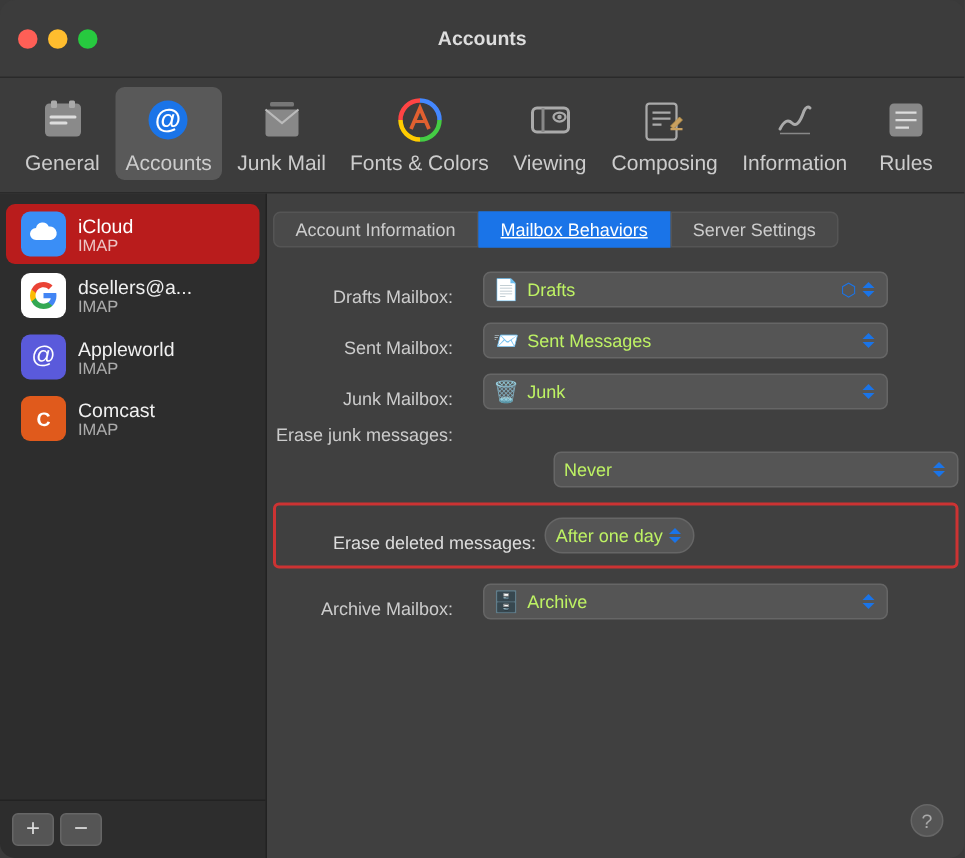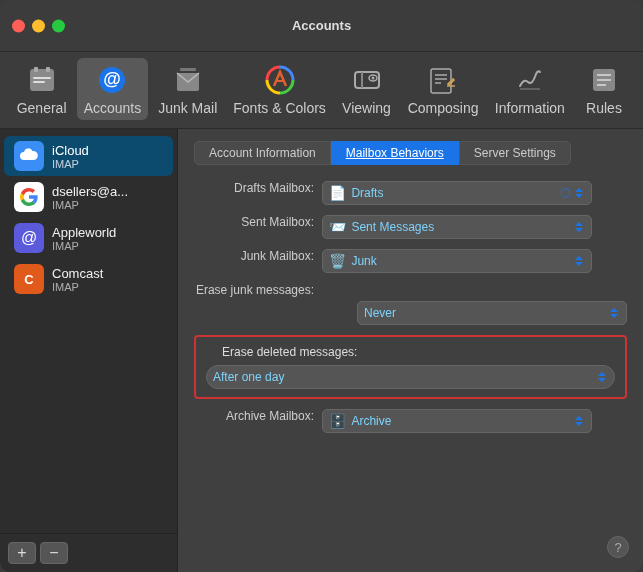--- a/index.html
+++ b/index.html
@@ -110,21 +110,21 @@
     }
     .account-item {
       display: flex;
       align-items: center;
       padding: 5px 10px;
       cursor: pointer;
       border-radius: 6px;
       margin: 1px 4px;
     }
     .account-item.selected {
-      background: #0c4a6e;
+      background: #b91c1c;
     }
     .account-icon {
       width: 30px;
       height: 30px;
       border-radius: 6px;
       display: flex;
       align-items: center;
       justify-content: center;
       font-size: 16px;
       margin-right: 8px;
@@ -167,21 +167,21 @@
       font-size: 16px;
       line-height: 1;
     }
 
     
     .content {
       flex: 1;
       background: #404040;
       display: flex;
       flex-direction: column;
-      padding: 12px 16px;
+      padding: 12px 4px;
     }
 
     
     .tabs {
       display: flex;
       gap: 0;
       margin-bottom: 16px;
     }
     .tab {
       padding: 4px 14px;
@@ -206,22 +206,22 @@
     }
 
     
     .form-section {
       display: flex;
       flex-direction: column;
       gap: 10px;
     }
     .form-row {
       display: flex;
-      align-items: flex-start;
-      gap: 8px;
+      align-items: flex-end;
+      gap: 20px;
     }
     .form-label {
       font-size: 12px;
       color: #ccc;
       text-align: right;
       min-width: 120px;
       flex-shrink: 0;
     }
     .select-wrapper {
       display: flex;
@@ -235,36 +235,36 @@
       cursor: pointer;
       position: relative;
     }
     .select-icon {
       font-size: 14px;
       margin-right: 5px;
     }
     .select-value {
       flex: 1;
       font-size: 12px;
-      color: #7dd3fc;
+      color: #bef264;
     }
     .select-arrow {
       color: #1a74e8;
       font-size: 12px;
       margin-left: 4px;
     }
 
     
     .highlight-box {
       border: 2px solid #cc3333;
       border-radius: 4px;
       padding: 8px 10px;
       margin-left: 0;
       display: flex;
-      flex-direction: column;
+      flex-direction: row;
       gap: 6px;
     }
 
     .help-btn {
       position: absolute;
       bottom: 14px;
       right: 14px;
       width: 22px;
       height: 22px;
       background: #555;

